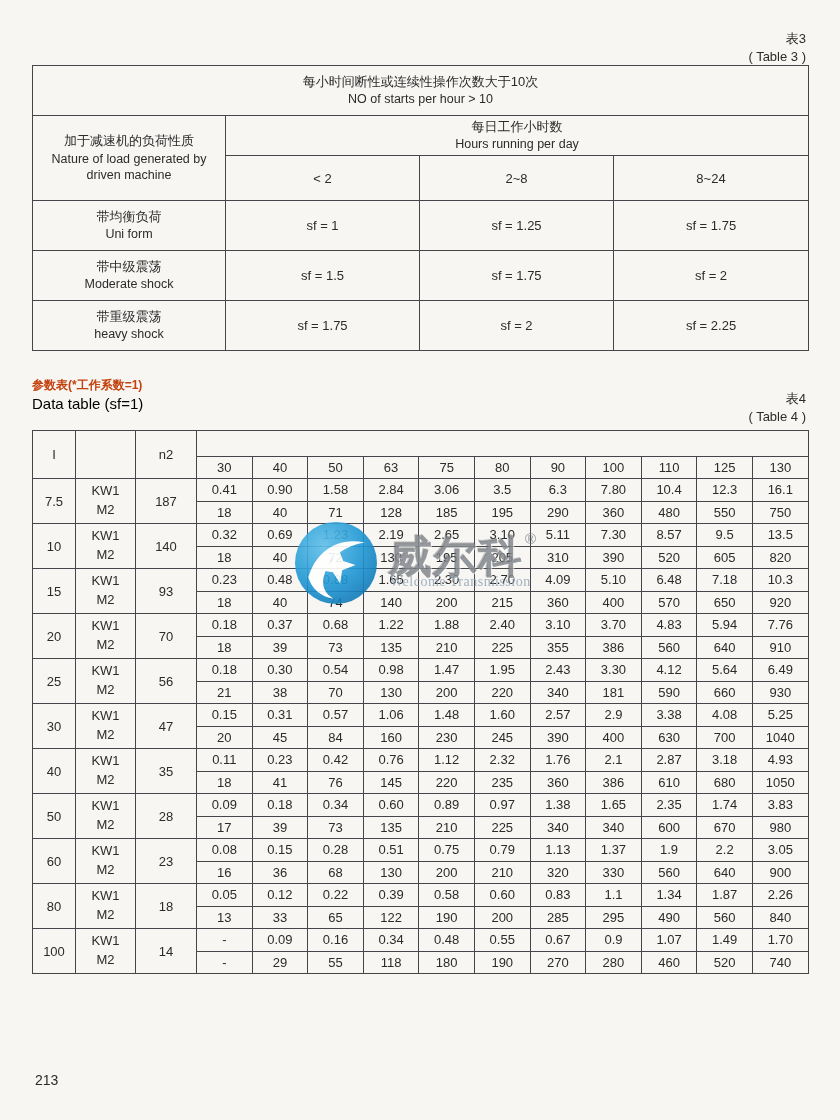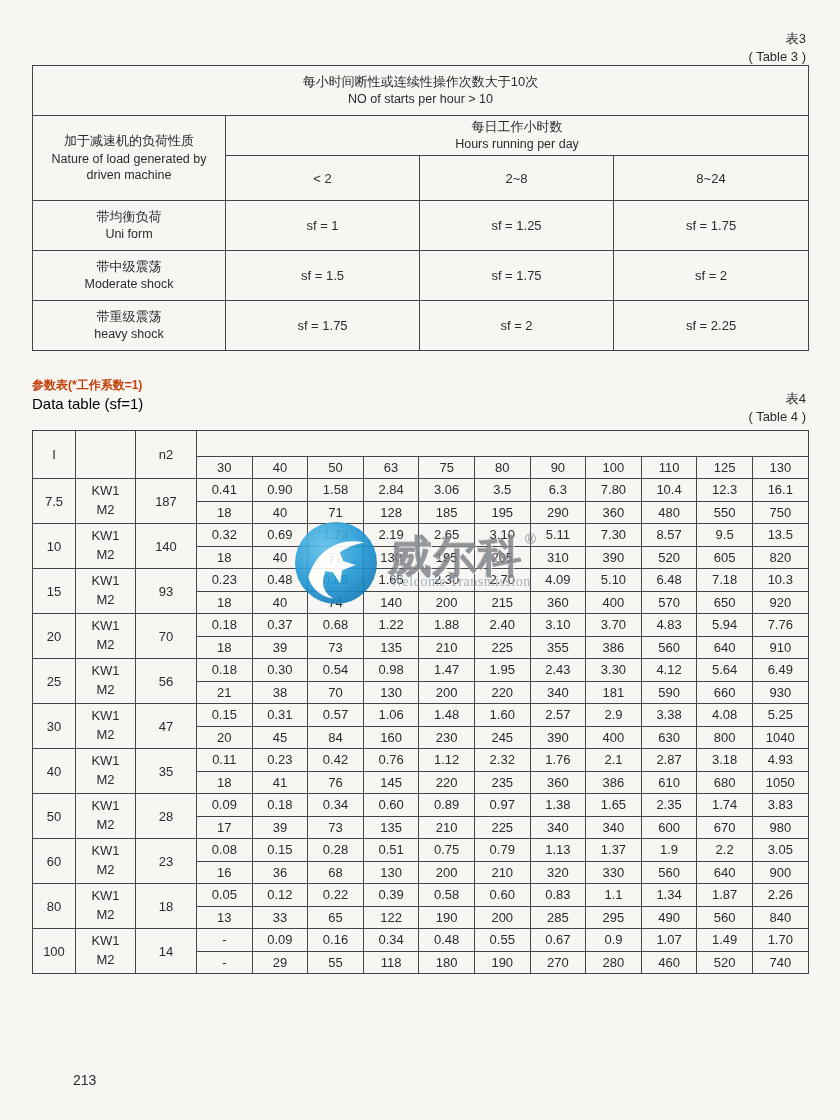--- a/index.html
+++ b/index.html
@@ -47,21 +47,21 @@
   #wm-logo { position:absolute; left:0; top:4px; width:82px; height:82px; }
   #wm-text { position:absolute; left:93px; top:10px; white-space:nowrap; }
   #wm-zh { font-size:44px; font-weight:bold; letter-spacing:1px;
            color:rgba(112,116,122,0.78);
            text-shadow:1px 1px 0 rgba(255,255,255,0.65), -1px -1px 0 rgba(88,92,98,0.45); }
   #wm-reg { font-size:15px; color:rgba(112,116,122,0.85); vertical-align:28px; margin-left:2px; }
   #wm-en { position:absolute; left:95px; top:56px; font-size:14px; letter-spacing:0.5px;
            color:rgba(142,162,178,0.9); font-family:Liberation Serif, serif; }
 
   
-  #page-number { position:absolute; left:35px; top:1072px; font-size:14px; color:#2b2b2b;margin-left:38px; }
+  #page-number { position:absolute; left:35px; top:1072px; font-size:14px; color:#2b2b2b; }
 </style>
 </head>
 <body>
 
 <div class="sheet">
 
   <div class="tbl-label" id="table3-label">
     <div>表3</div>
     <div class="en">( Table 3 )</div>
   </div>
@@ -356,21 +356,21 @@
         <tr>
           <td>20</td>
           <td>45</td>
           <td>84</td>
           <td>160</td>
           <td>230</td>
           <td>245</td>
           <td>390</td>
           <td>400</td>
           <td>630</td>
-          <td>800</td>
+          <td>700</td>
           <td>1040</td>
         </tr>
         <tr>
           <td rowspan="2">40</td>
           <td rowspan="2" class="kwm">
             <div>KW1</div>
             <div>M2</div>
           </td>
           <td rowspan="2">35</td>
           <td>0.11</td>

